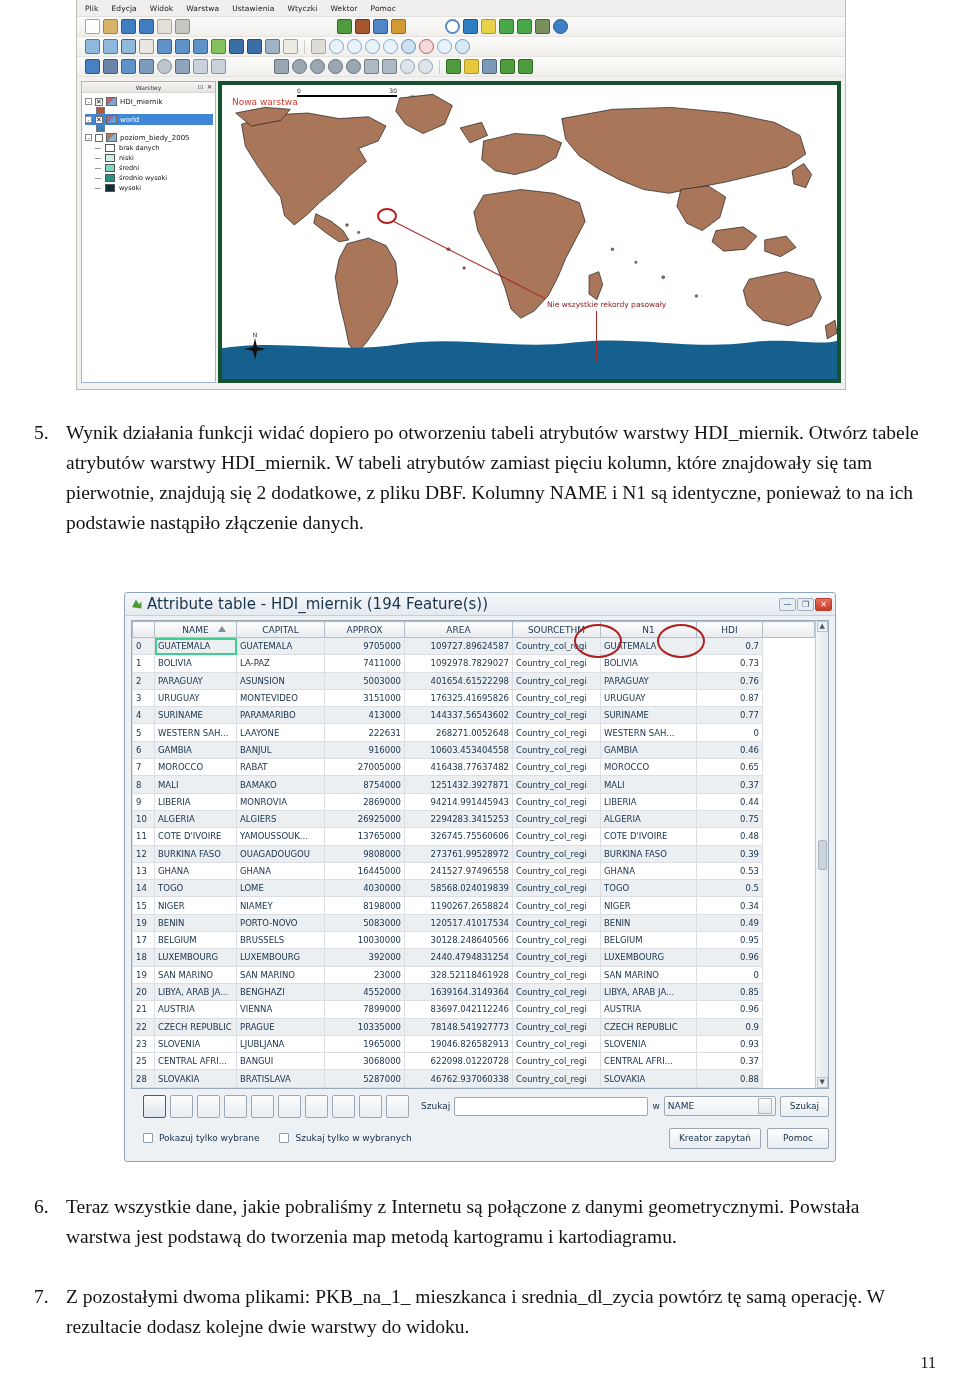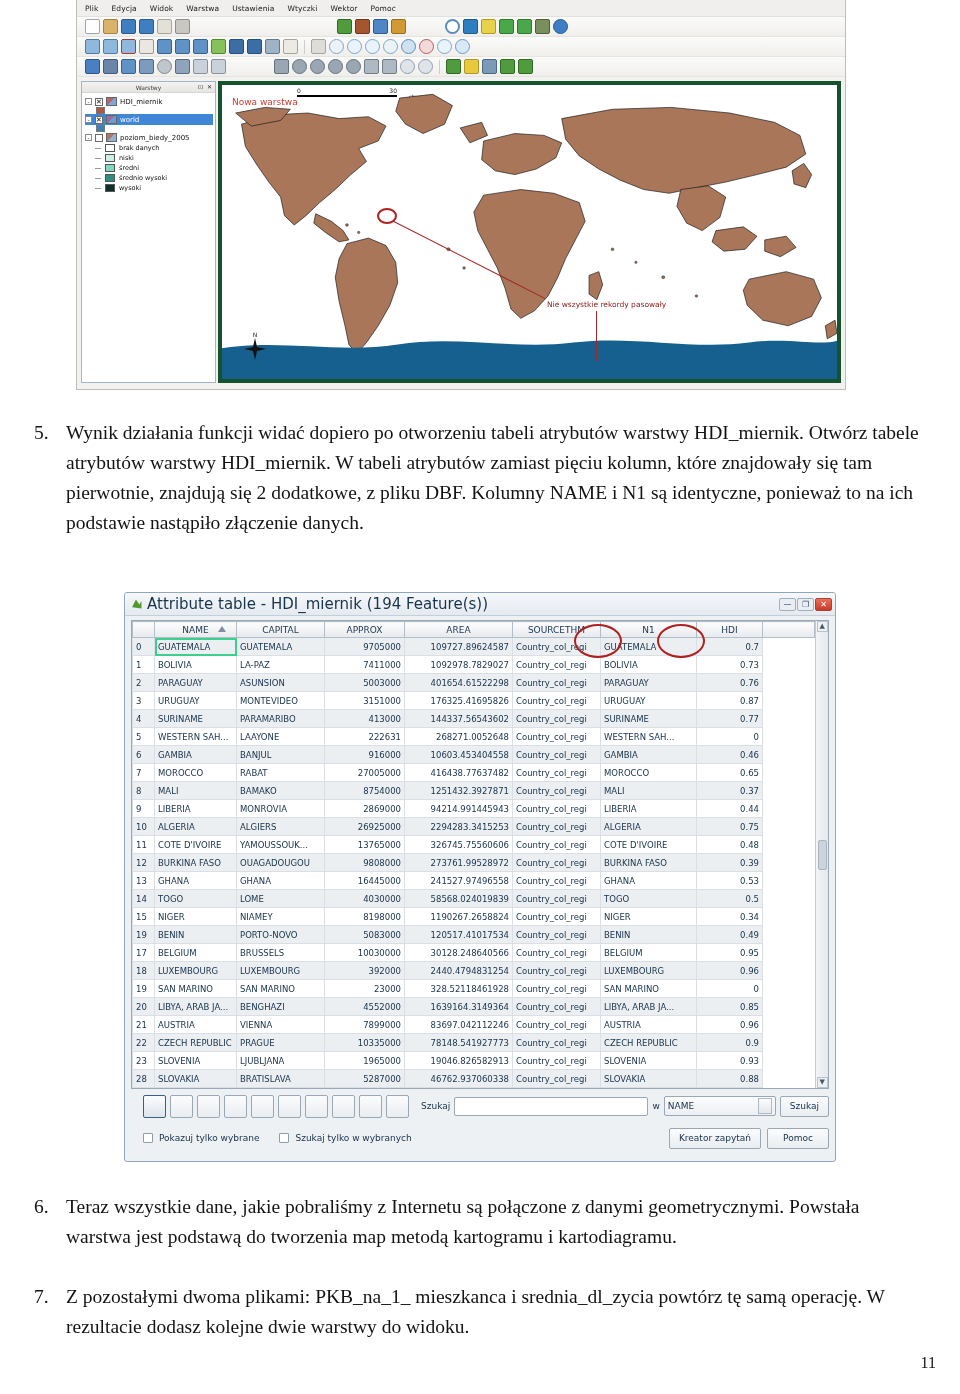--- a/index.html
+++ b/index.html
@@ -726,20 +726,31 @@
               <td class="rn">23</td>
               <td>SLOVENIA</td>
               <td>LJUBLJANA</td>
               <td class="num">1965000</td>
               <td class="num">19046.826582913</td>
               <td>Country_col_regi</td>
               <td>SLOVENIA</td>
               <td class="num">0.93</td>
               <td style="background: rgb(255, 255, 255); border: none;"></td>
             </tr>
+            <tr class="even">
+              <td class="rn">25</td>
+              <td>CENTRAL AFRI...</td>
+              <td>BANGUI</td>
+              <td class="num">3068000</td>
+              <td class="num">622098.01220728</td>
+              <td>Country_col_regi</td>
+              <td>CENTRAL AFRI...</td>
+              <td class="num">0.37</td>
+              <td style="background: rgb(255, 255, 255); border: none;"></td>
+            </tr>
             <tr class="odd">
               <td class="rn">28</td>
               <td>SLOVAKIA</td>
               <td>BRATISLAVA</td>
               <td class="num">5287000</td>
               <td class="num">46762.937060338</td>
               <td>Country_col_regi</td>
               <td>SLOVAKIA</td>
               <td class="num">0.88</td>
               <td style="background: rgb(255, 255, 255); border: none;"></td>

